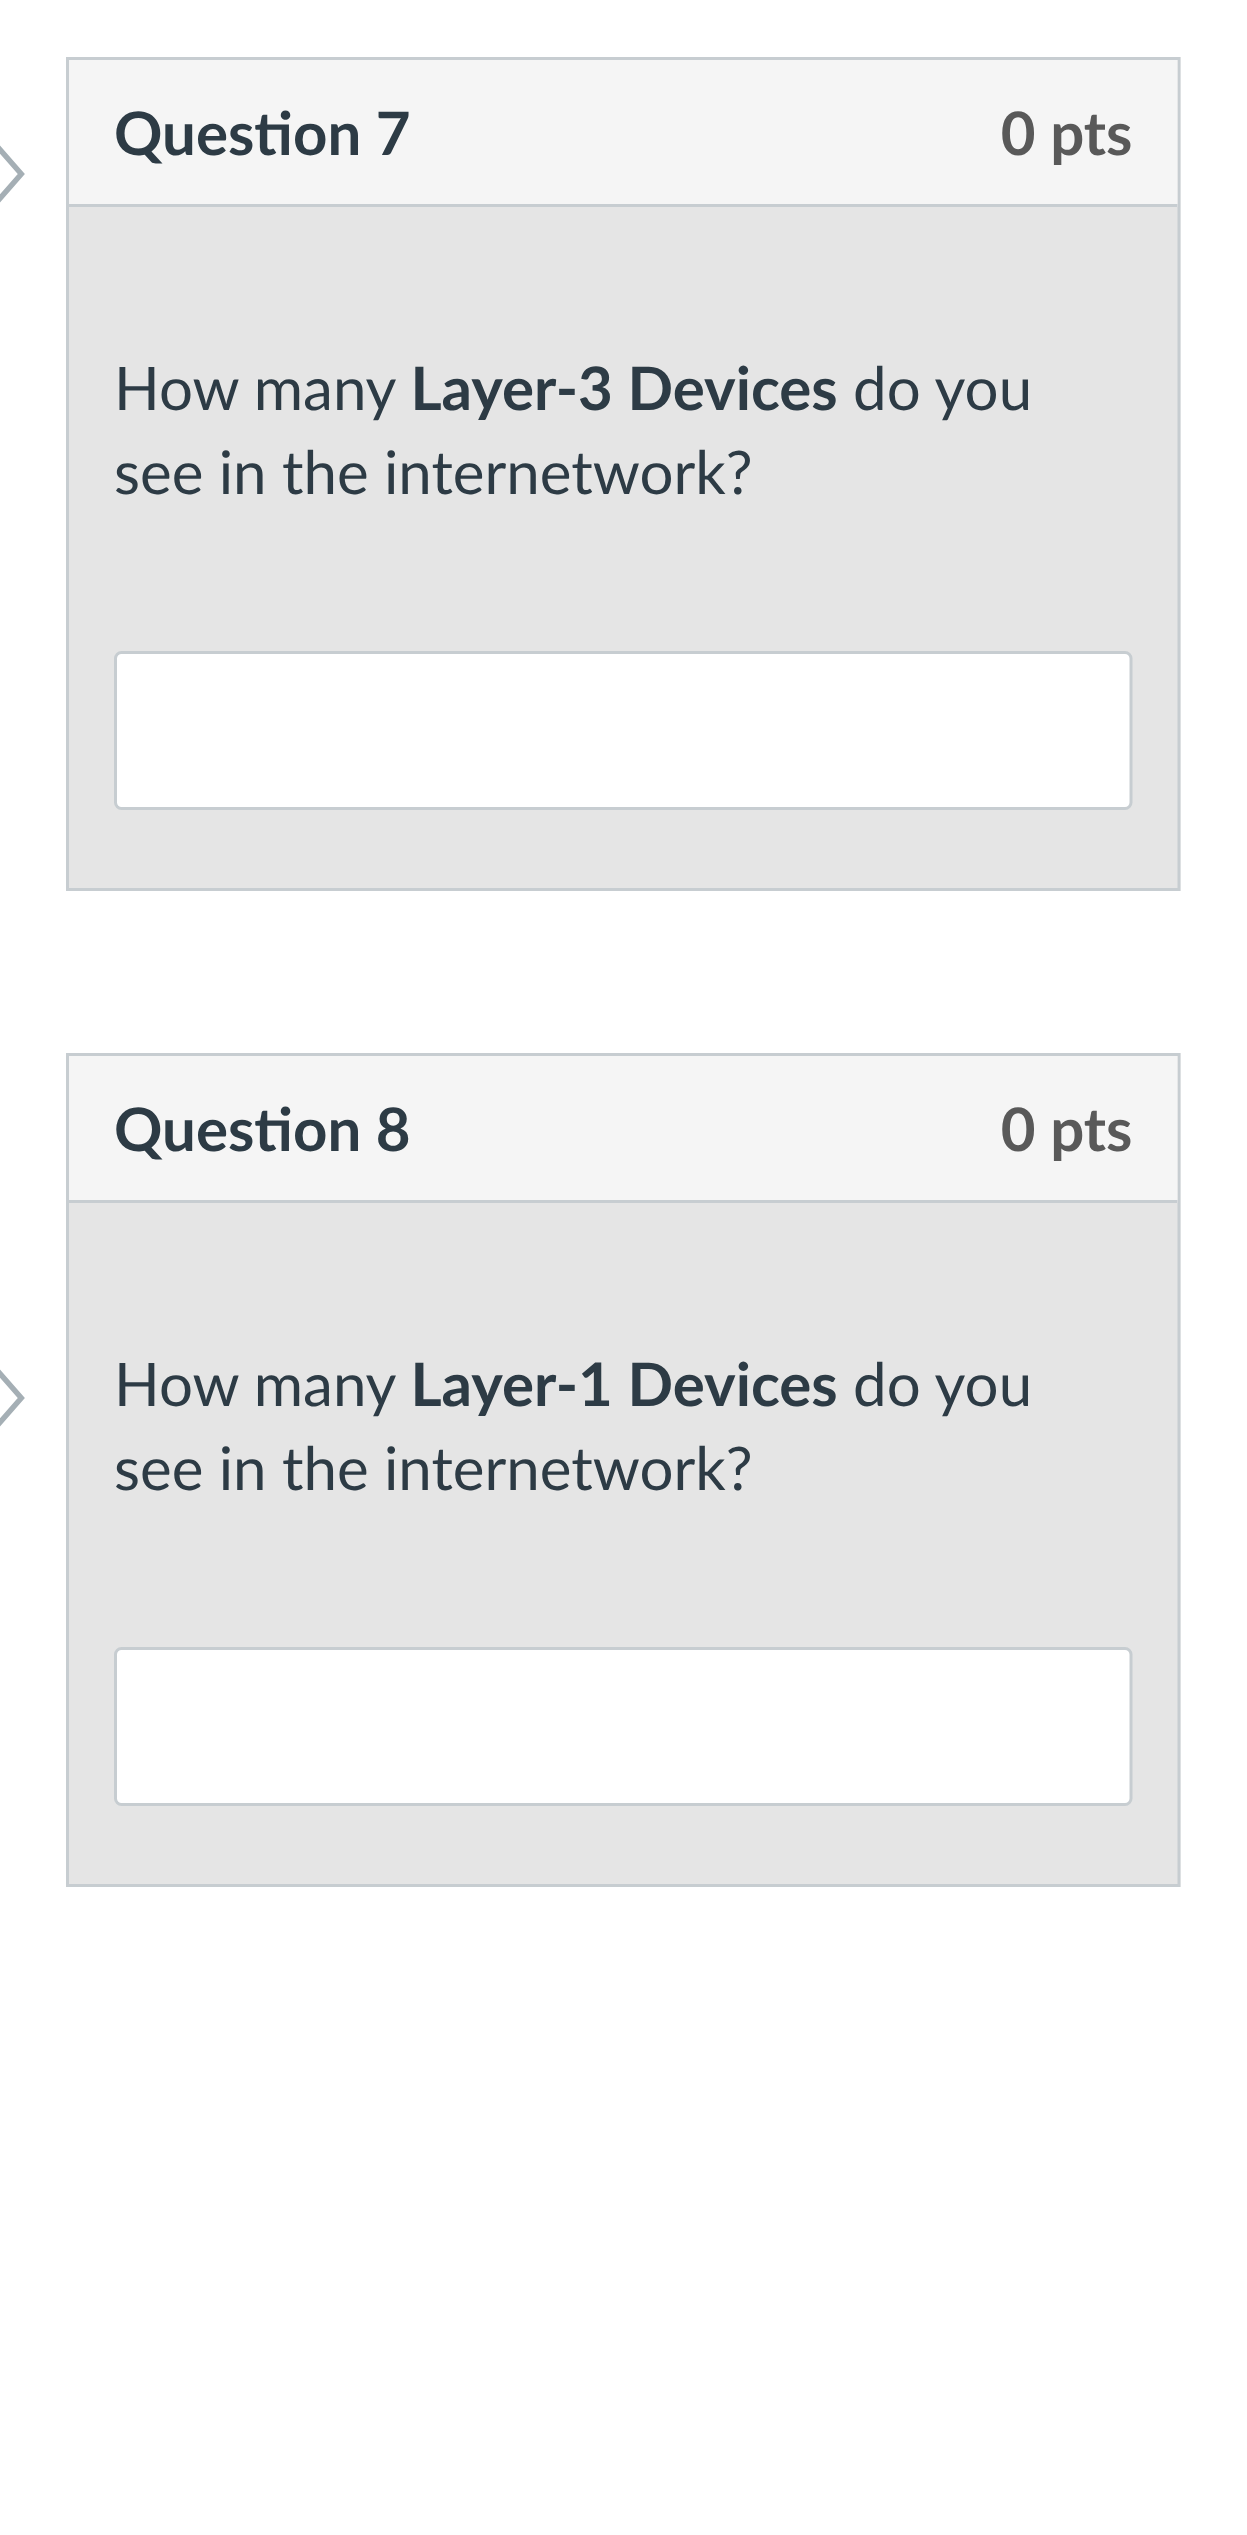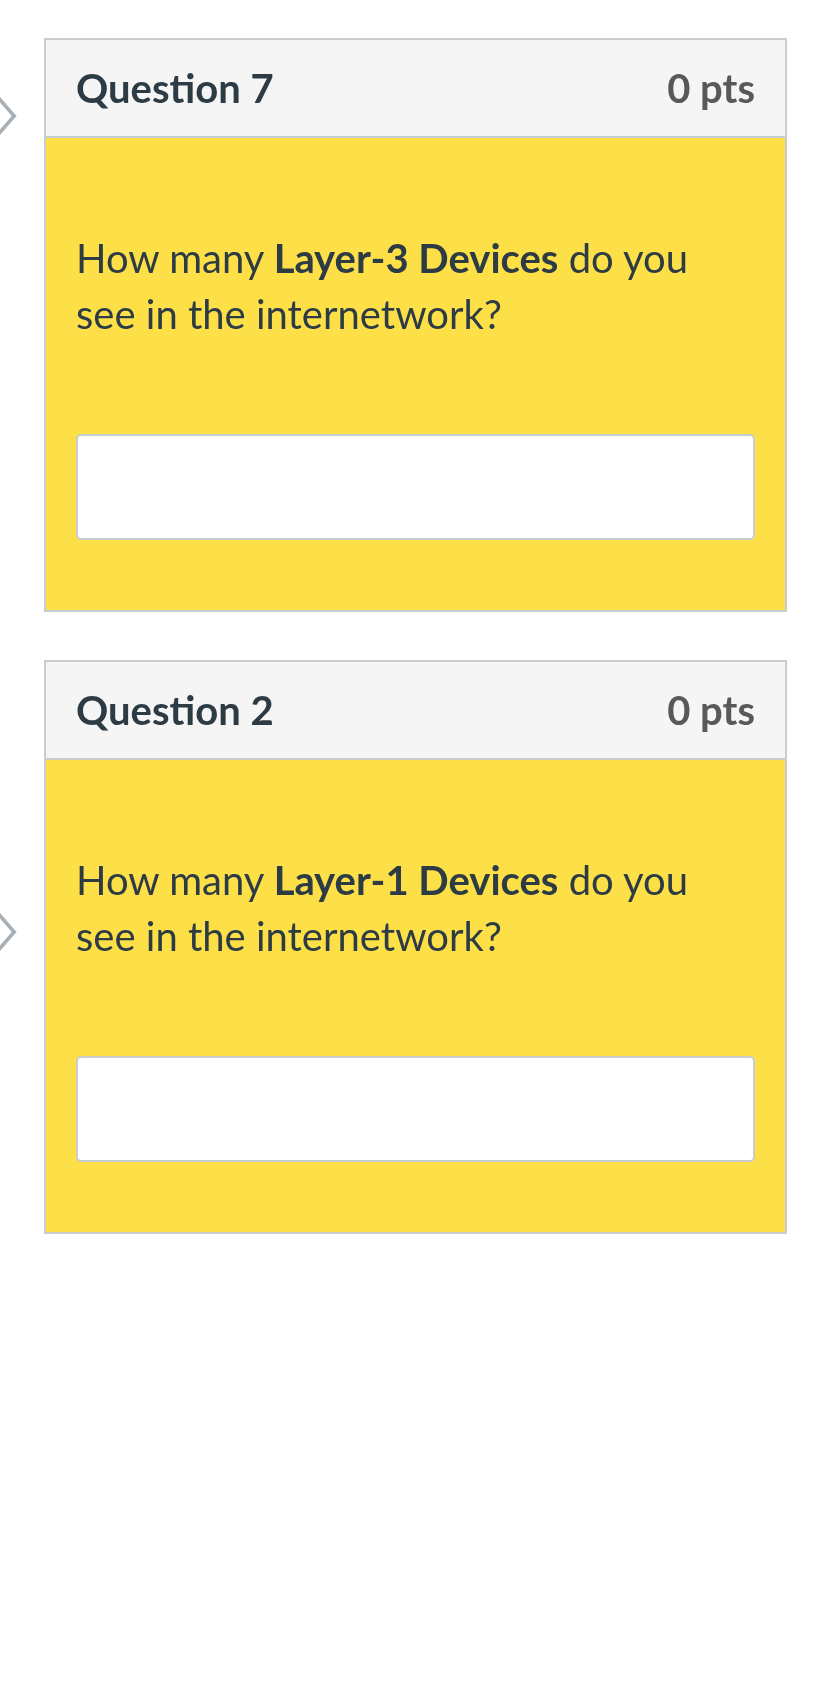--- a/index.html
+++ b/index.html
@@ -26,43 +26,43 @@
       height: 48px;
     }
     .nav-arrow-1 {
       top: 92px;
     }
     .nav-arrow-2 {
       top: 908px;
     }
     .question-card {
       border: 2px solid #c7cdd1;
-      margin: 38px 44px 48px 44px;
-      background: #fde047;
+      margin: 38px 44px 108px 44px;
+      background: #e5e5e5;
     }
     .question-header {
       display: flex;
       justify-content: space-between;
       align-items: center;
       background: #f5f5f5;
       border-bottom: 2px solid #c7cdd1;
       padding: 24px 30px;
     }
     .question-title {
       font-size: 40px;
       font-weight: 700;
       color: #2d3b45;
     }
     .question-points {
       font-size: 40px;
       font-weight: 700;
       color: #595959;
     }
     .question-body {
-      padding: 92px 30px 70px 30px;
+      padding: 92px 30px 52px 30px;
       border-radius: 18px;
     }
     .question-text {
       font-size: 40px;
       line-height: 1.4;
       color: #2d3b45;
       font-weight: 400;
     }
     .question-text .bold {
       font-weight: 700;
@@ -102,21 +102,21 @@
 </div>
 
 <div class="nav-arrow nav-arrow-2">
   <svg viewBox="0 0 24 40" fill="none" stroke="#a5afb5" stroke-width="3">
     <polyline points="4,4 18,20 4,36"></polyline>
   </svg>
 </div>
 
 <div class="question-card">
   <div class="question-header">
-    <div class="question-title">Question 2</div>
+    <div class="question-title">Question 8</div>
     <div class="question-points">0 pts</div>
   </div>
   <div class="question-body">
     <p class="question-text">
       <span>How many </span><span class="bold">Layer-1 Devices</span><span> do you see in the internetwork?</span>
     </p>
     <input type="text" class="answer-input" value="" style="">
   </div>
 </div>
 

